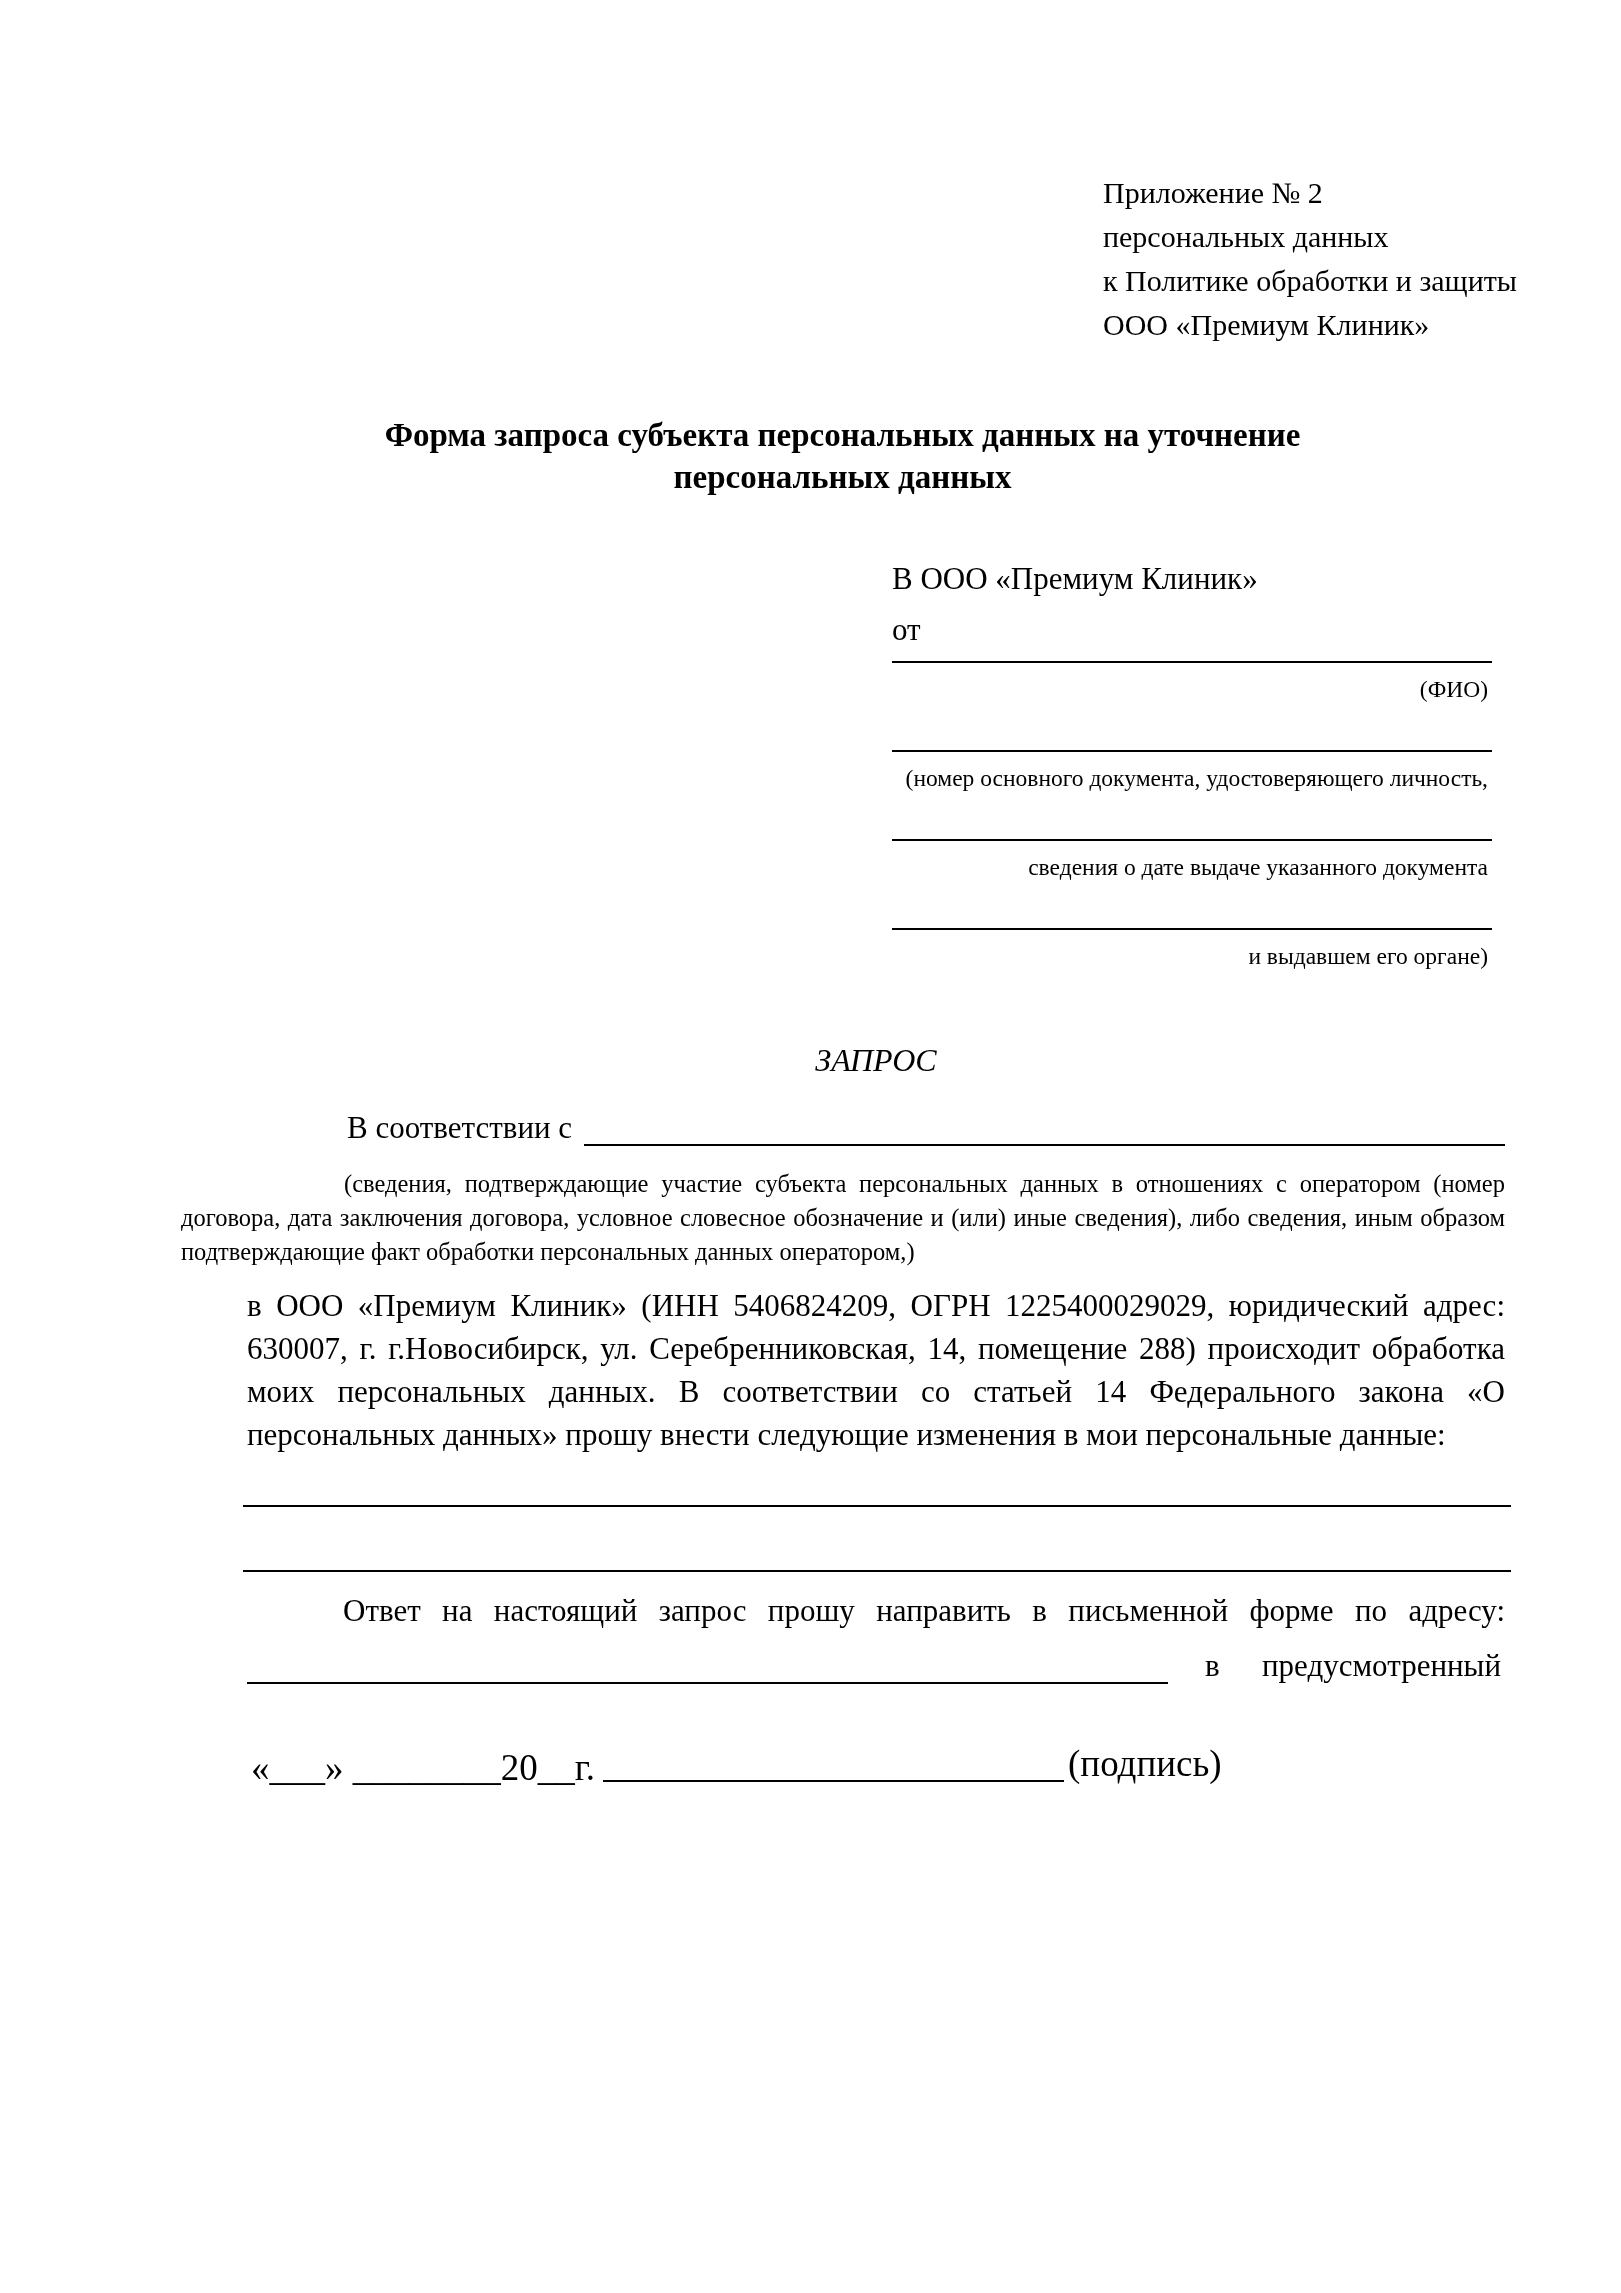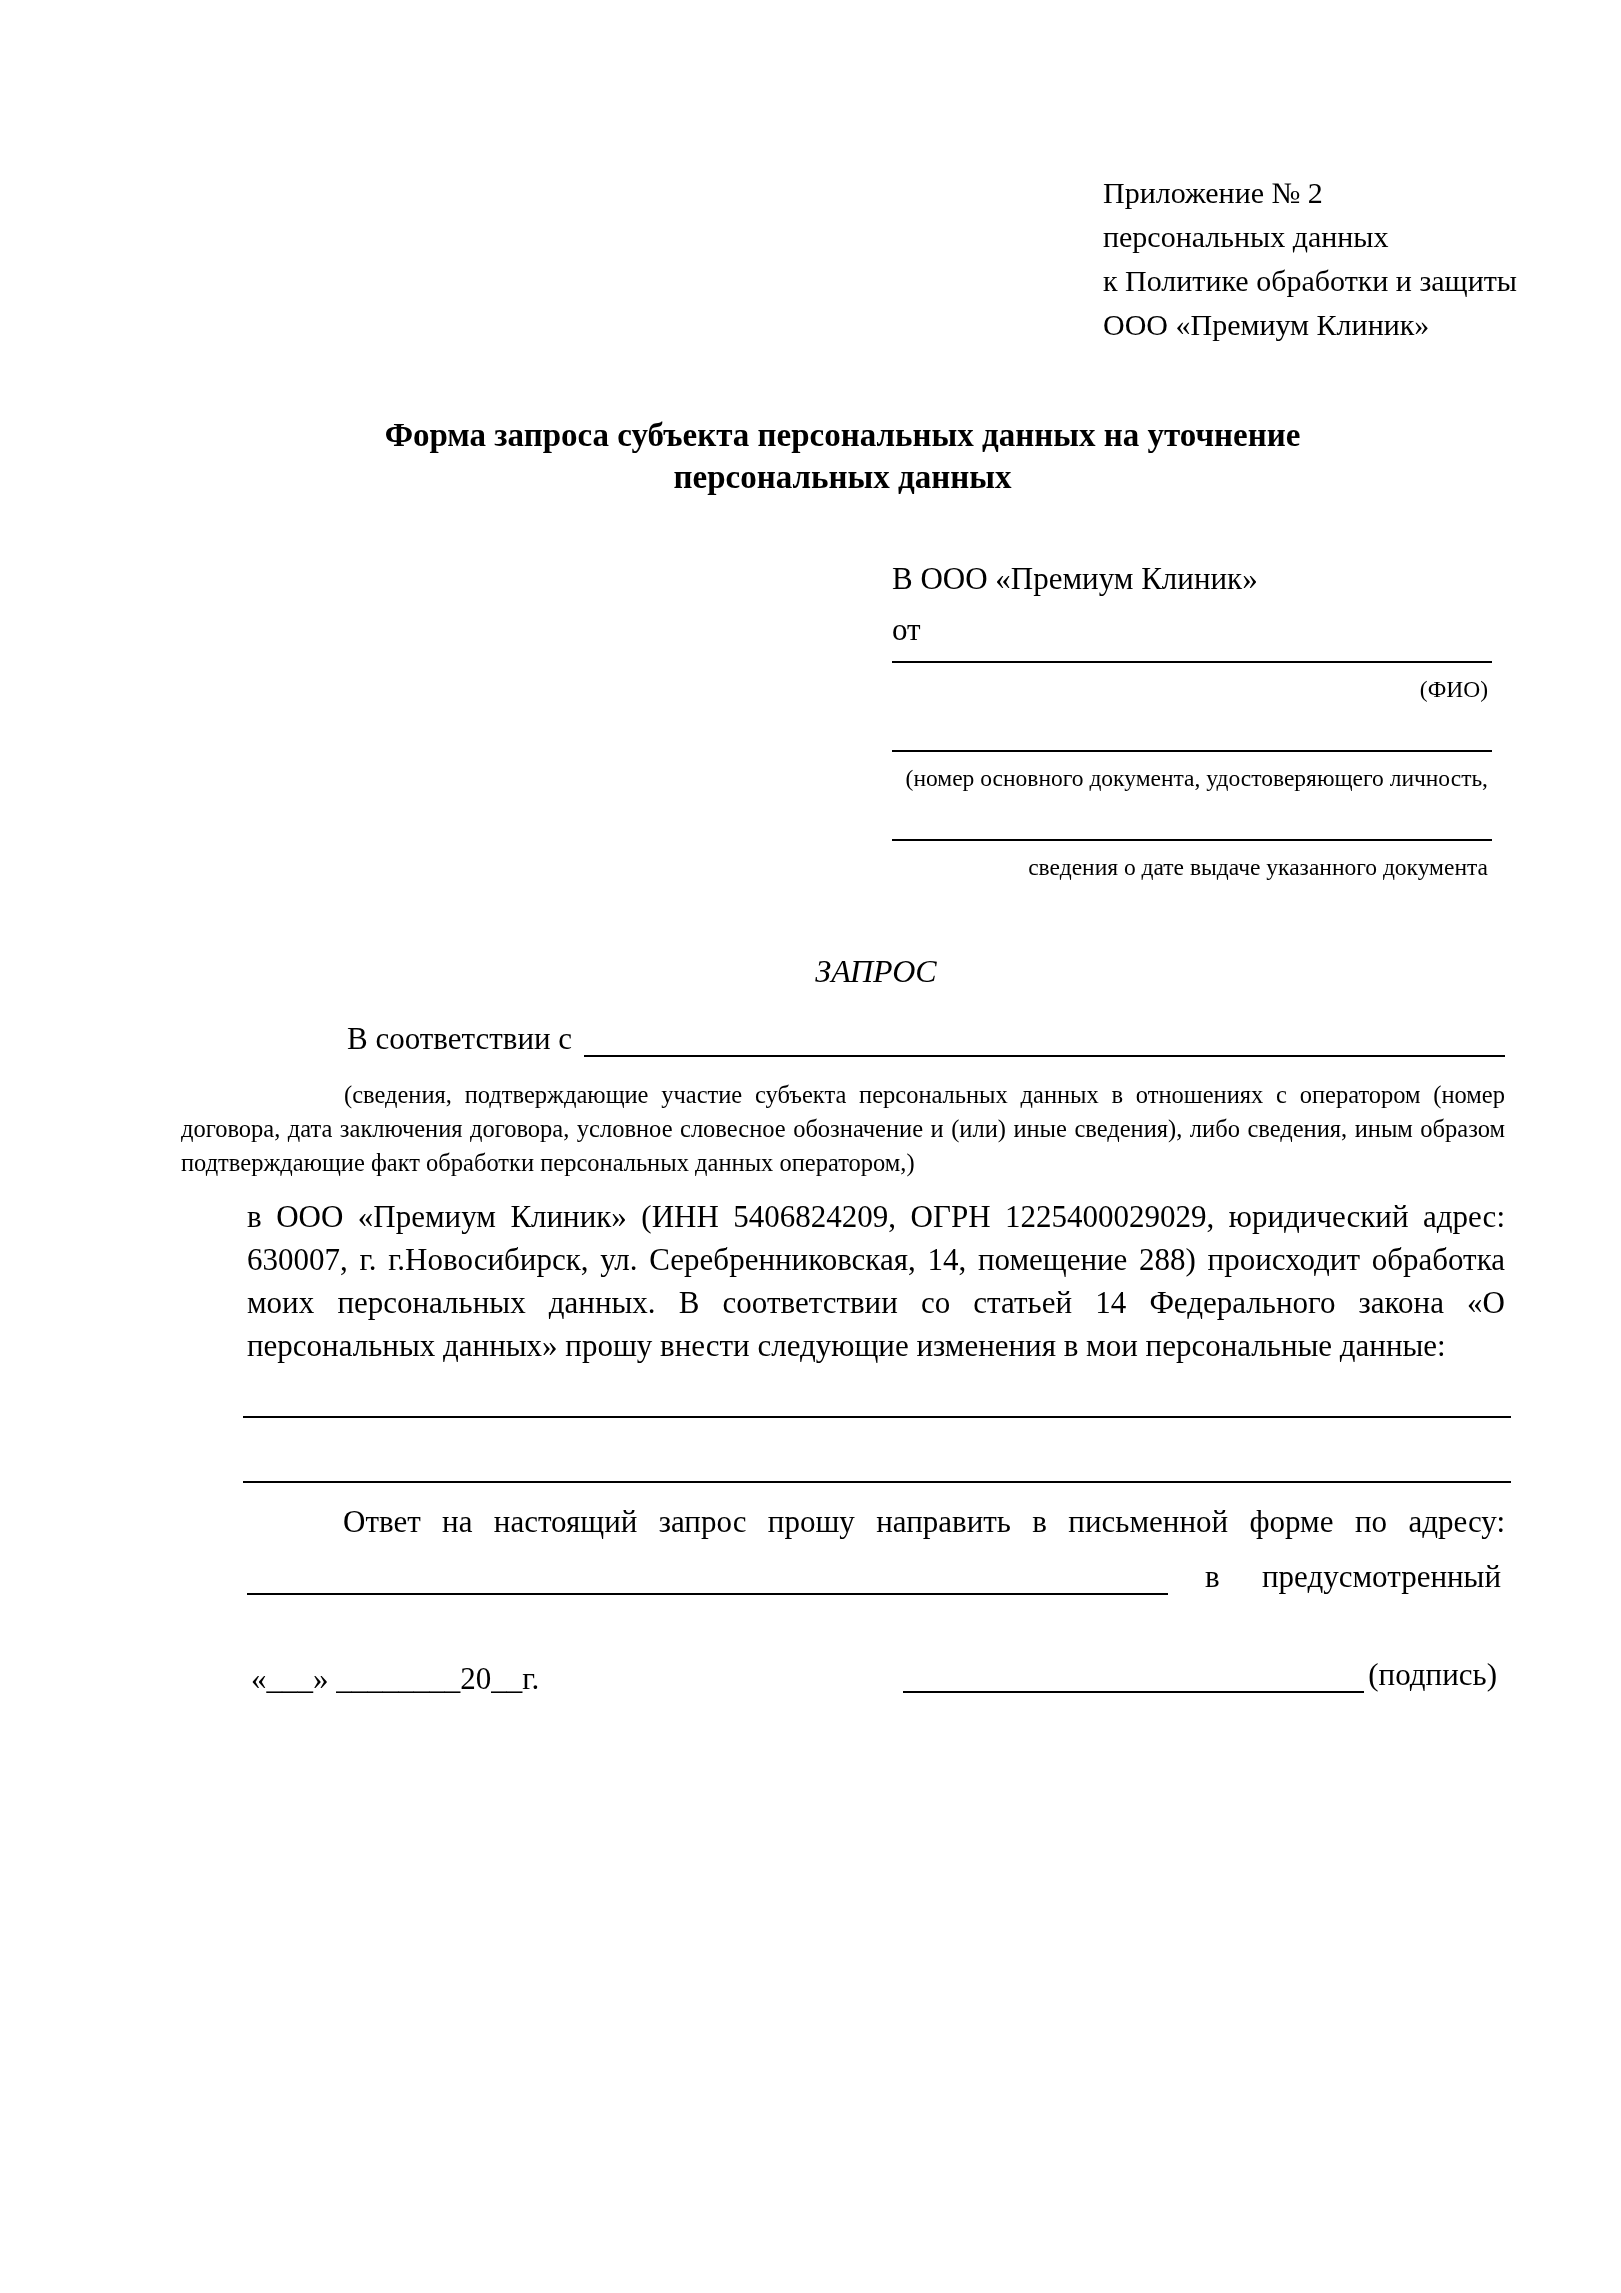--- a/index.html
+++ b/index.html
@@ -122,23 +122,23 @@
   .reply-w2 { margin-left: auto; }
   .reply-l3 {
     margin: 0 116px 0 231px;
     font-size: 31px;
     line-height: 43px;
   }
 
   .footer-row {
     margin: 35px 116px 0 231px;
     display: flex;
-    justify-content: space-between;
+    justify-content: flex-start;
     align-items: flex-end;
-    font-size: 31px;
+    font-size: 37px;
     line-height: 43px;
   }
   .sig-wrap { display: flex; align-items: flex-end; }
   .sig-line {
     width: 461px;
     border-bottom: 2px solid #000;
     margin-bottom: 6.9px;
   }
 </style>
 </head>
@@ -167,20 +167,24 @@
     <div class="field">
       <div class="field-line"></div>
       <div class="field-cap">(номер основного документа, удостоверяющего личность,</div>
     </div>
 
     <div class="field">
       <div class="field-line"></div>
       <div class="field-cap">сведения о дате выдаче указанного документа</div>
     </div>
 
+    <div class="field">
+      <div class="field-line"></div>
+      <div class="field-cap">и выдавшем его органе)</div>
+    </div>
   </div>
 
   <div class="request-heading">ЗАПРОС</div>
 
   <div class="intro">
     <span class="intro-text">В соответствии с</span>
     <span class="intro-fill"></span>
   </div>
 
   <div class="note">(сведения, подтверждающие участие субъекта персональных данных в отношениях с оператором (номер договора, дата заключения договора, условное словесное обозначение и (или) иные сведения), либо сведения, иным образом подтверждающие факт обработки персональных данных оператором,)</div>

